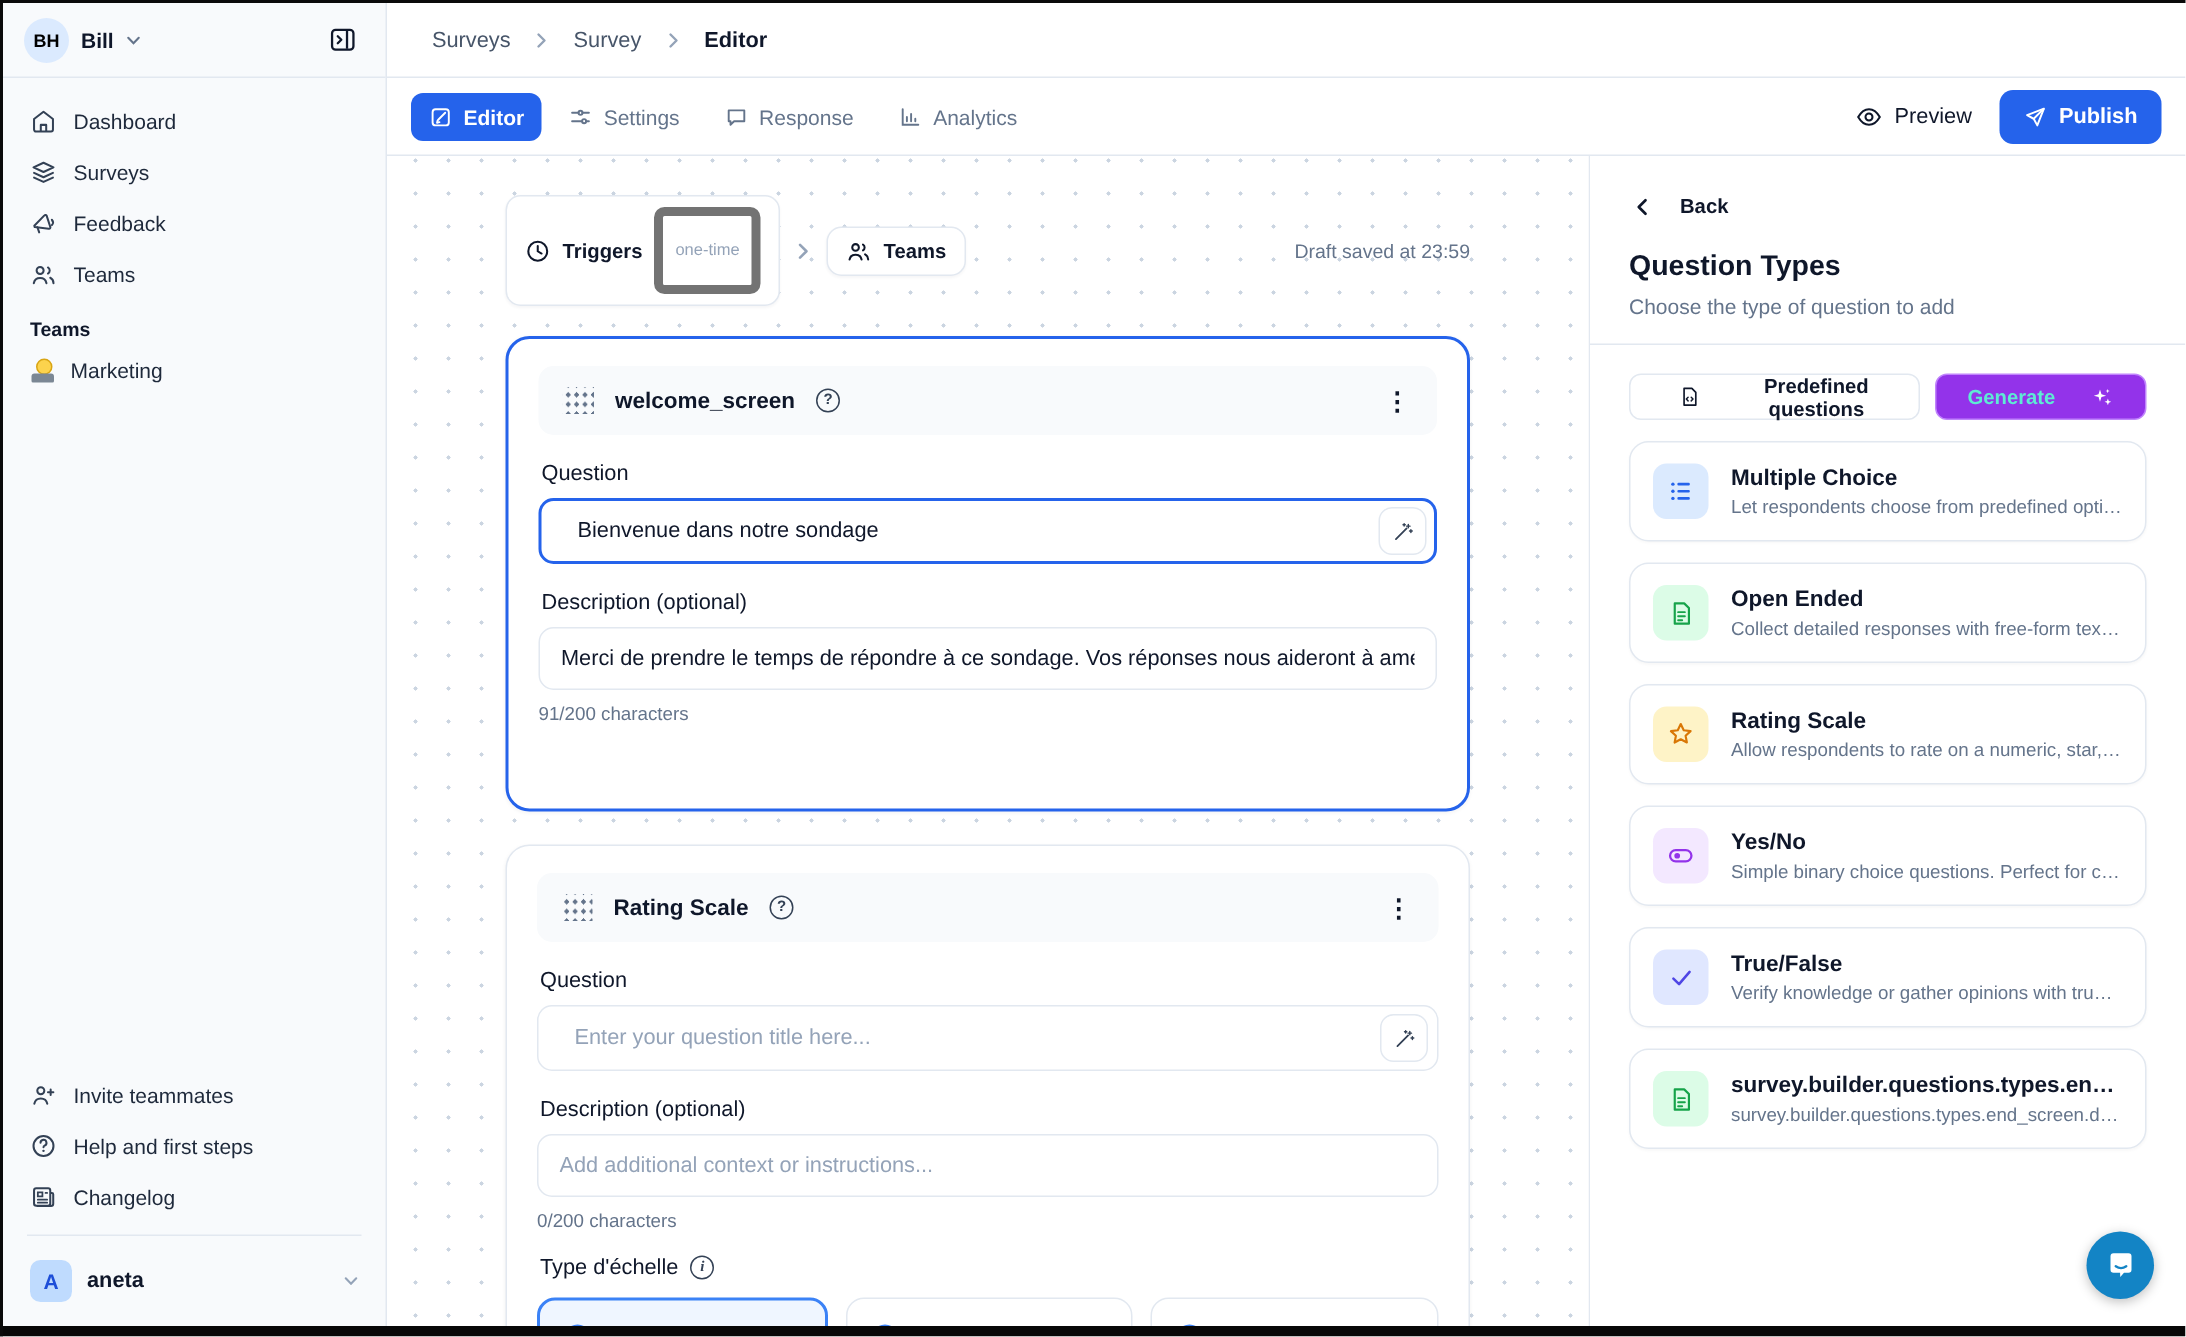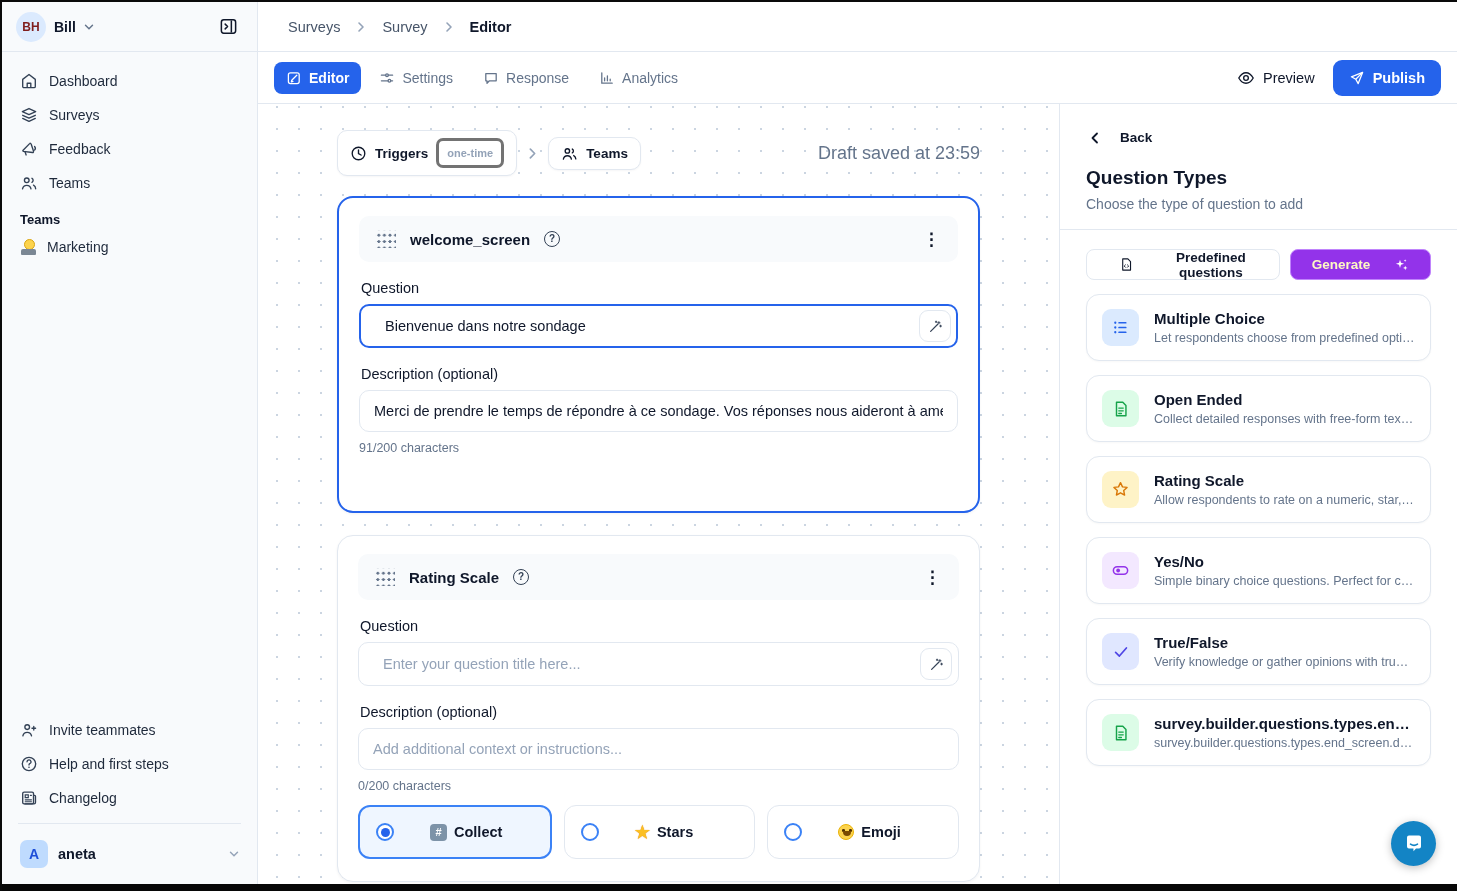--- a/index.html
+++ b/index.html
@@ -9,21 +9,21 @@
 
   
   .sidebar { position:absolute; left:0; top:0; bottom:7px; width:256px; background:#f8fafc; border-right:1px solid #e2e8f0; display:flex; flex-direction:column; z-index:10; }
   .main { position:absolute; left:256px; right:0; top:0; bottom:7px; display:flex; flex-direction:column; }
   .workspace { flex:1; display:flex; min-height:0; }
   .canvas { flex:1; position:relative; overflow:hidden; background-color:#ffffff; background-image:radial-gradient(#cbd5e1 1.3px, transparent 1.4px); background-size:22px 22px; background-position:8px 14px; }
   .panel { width:398px; background:#ffffff; border-left:1px solid #e2e8f0; padding:22px 26px; overflow:hidden; }
 
   
   .sb-head { height:50px; display:flex; align-items:center; padding:0 14px; border-bottom:1px solid #e2e8f0; gap:8px; }
-  .avatar { width:30px; height:30px; border-radius:50%; background:#dbeafe; color:#7f1d1d; font-size:12px; font-weight:bold; display:flex; align-items:center; justify-content:center; }
+  .avatar { width:30px; height:30px; border-radius:50%; background:#dbeafe; color:#000000; font-size:12px; font-weight:bold; display:flex; align-items:center; justify-content:center; }
   .sb-user-name { font-size:14px; font-weight:600; color:#0f172a; }
   .chev { width:10px; height:10px; }
   .sb-head .spacer, .row-spacer { flex:1; }
   .panel-toggle { width:30px; height:30px; border-radius:8px; display:flex; align-items:center; justify-content:center; cursor:pointer; }
   .sb-nav { padding:12px 10px 0 10px; }
   .sb-item { display:flex; align-items:center; gap:11px; padding:8px 8px; border-radius:8px; font-size:14px; color:#1e293b; cursor:pointer; }
   .sb-item svg { flex:0 0 auto; }
   .sb-section { font-size:13px; font-weight:700; color:#0f172a; padding:12px 18px 4px 18px; }
   .sb-team { display:flex; align-items:center; gap:10px; padding:8px 18px; font-size:14px; cursor:pointer; }
   .sb-bottom { margin-top:auto; padding:6px 10px 0 10px; }
@@ -46,23 +46,23 @@
   .tab { display:flex; align-items:center; gap:7px; font-size:14px; color:#64748b; padding:8px 12px; border-radius:8px; cursor:pointer; }
   .tab.active { background:#2563eb; color:#fff; font-weight:600; }
   .actions { margin-left:auto; display:flex; align-items:center; gap:18px; }
   .preview-btn { display:flex; align-items:center; gap:8px; font-size:14.5px; color:#0f172a; cursor:pointer; }
   .publish-btn { display:flex; align-items:center; gap:8px; font-size:14.5px; font-weight:600; color:#fff; background:#2563eb; border:none; border-radius:9px; padding:10px 16px; cursor:pointer; }
 
   
   .canvas-inner { width:643px; margin:0 auto; }
   .flow-row { display:flex; align-items:center; margin-top:26px; }
   .chip { display:flex; align-items:center; gap:8px; background:#fff; border:1px solid #e2e8f0; border-radius:10px; padding:7px 12px; font-size:13.5px; font-weight:600; color:#0f172a; cursor:pointer; box-shadow:0 1px 2px rgba(15,23,42,.04);justify-content:space-between; }
-  .badge-dashed { font-size:11px; font-weight:700; color:#94a3b8; border:3px solid #737373; border-radius:7px; padding:6px 8px; background:#fff; }
+  .badge-dashed { font-size:11px; font-weight:400; color:#94a3b8; border:6px solid #737373; border-radius:7px; padding:17px 8px; background:#fff; }
   .flow-sep { margin:0 8px; display:flex; }
-  .draft { margin-left:auto; font-size:18px; color:#64748b; }
+  .draft { margin-left:auto; font-size:13px; color:#64748b; }
 
   .qcard { background:#fff; border:1px solid #e2e8f0; border-radius:16px; margin-top:20px; padding:18px 20px 22px 20px; box-shadow:0 1px 3px rgba(15,23,42,.05); }
   .qcard.selected { border:2px solid #2563eb; }
   .qcard-head { background:#f8fafc; border-radius:10px; height:46px; display:flex; align-items:center; padding:0 16px; gap:14px; cursor:grab; }
   .grip { width:21px; height:18px; background-image:radial-gradient(#64748b 1.4px, transparent 1.5px); background-size:5.6px 6.4px; background-position:1px 2px; }
   .qcard-title { font-size:15px; font-weight:600; color:#0f172a; }
   .help-circle, .info-circle { width:16px; height:16px; border:1.4px solid #334155; border-radius:50%; color:#334155; font-size:10px; font-weight:700; display:inline-flex; align-items:center; justify-content:center; line-height:1; }
   .kebab { margin-left:auto; color:#0f172a; font-size:17px; font-weight:700; letter-spacing:0; cursor:pointer; padding:0 2px; }
   .field-label { font-size:14.5px; font-weight:500; color:#0f172a; margin:18px 2px 8px 2px; display:flex; align-items:center; gap:8px; }
   .input-wrap { position:relative; }
@@ -86,21 +86,21 @@
   .emoji-face::before { content:""; position:absolute; top:4px; left:3px; width:2.5px; height:2.5px; border-radius:50%; background:#503000; box-shadow:7px 0 0 #503000; }
   .emoji-face::after { content:""; position:absolute; left:3.5px; top:6px; width:8px; height:5px; border-radius:0 0 8px 8px; background:#7a4a00; }
 
   
   .back-row { display:flex; align-items:center; gap:18px; font-size:13.5px; font-weight:700; color:#0f172a; cursor:pointer; padding:4px 0 0 2px; }
   .panel-title { font-size:19px; font-weight:700; color:#0f172a; margin-top:22px; }
   .panel-sub { font-size:14px; color:#64748b; margin-top:7px; }
   .panel-divider { border-top:1px solid #e2e8f0; margin:17px -26px 0 -26px; }
   .panel-btn-row { display:flex; gap:10px; margin-top:19px; }
   .predefined-btn { flex:1.15; display:flex; align-items:center; justify-content:center; gap:9px; height:31px; border:1px solid #e2e8f0; background:#fff; border-radius:8px; font-size:13.5px; font-weight:600; color:#0f172a; cursor:pointer; font-family:"Liberation Sans", sans-serif;padding-left:32px; }
-  .generate-btn { flex:1; display:flex; align-items:center; justify-content:center; gap:24px; height:31px; border:1px solid #c084fc; background:#9333ea; border-radius:8px; font-size:13.5px; font-weight:700; color:#fef9c3; cursor:pointer; font-family:"Liberation Sans", sans-serif; }
+  .generate-btn { flex:1; display:flex; align-items:center; justify-content:center; gap:24px; height:31px; border:1px solid #c084fc; background:#9333ea; border-radius:8px; font-size:13.5px; font-weight:700; color:#5eead4; cursor:pointer; font-family:"Liberation Sans", sans-serif; }
   .qt-card { display:flex; align-items:center; gap:15px; border:1px solid #e2e8f0; border-radius:13px; background:#fff; padding:14px 15px; margin-top:14px; cursor:pointer; box-shadow:0 1px 2px rgba(15,23,42,.03); }
   .qt-card:first-of-type { margin-top:20px; }
   .qt-icon { width:37px; height:37px; border-radius:9px; display:flex; align-items:center; justify-content:center; flex:0 0 auto; }
   .qt-icon.blue { background:#dbeafe; color:#2563eb; }
   .qt-icon.green { background:#dcfce7; color:#16a34a; }
   .qt-icon.amber { background:#fef3c7; color:#d97706; }
   .qt-icon.purple { background:#f3e8ff; color:#9333ea; }
   .qt-icon.indigo { background:#e0e7ff; color:#4f46e5; }
   .qt-text { min-width:0; }
   .qt-title { font-size:15px; font-weight:700; color:#0f172a; white-space:nowrap; overflow:hidden; text-overflow:ellipsis; }
@@ -339,20 +339,24 @@
             <button class="wand-btn">
               <svg width="15" height="15" viewBox="0 0 20 20" fill="none">
                   <path d="M3.5 16.5 L13 7" stroke="#334155" stroke-width="1.6" stroke-linecap="round"></path>
                   <path d="M14.5 3.5 v3 M13 5 h3 M16.8 8.2 v2.4 M15.6 9.4 h2.4 M10.8 2.8 v2 M9.8 3.8 h2" stroke="#334155" stroke-width="1.3" stroke-linecap="round"></path>
                 </svg>
             </button>
           </div>
           <div class="field-label">Description (optional)</div>
           <input class="desc-input" type="text" placeholder="Add additional context or instructions..." style="">
           <div class="char-count">0/200 characters</div>
+          <div class="field-label" style="margin-top:16px;">
+            <span>Type d'échelle</span>
+            <span class="info-circle" style="font-style:italic; font-family:'Liberation Serif',serif;">i</span>
+          </div>
           <div class="scale-row">
             <div class="scale-opt selected">
               <span class="radio checked"></span>
               <span class="scale-label">
                   <span class="keycap">#</span>
                   <span>Collect</span>
                 </span>
             </div>
             <div class="scale-opt">
               <span class="radio"></span>

